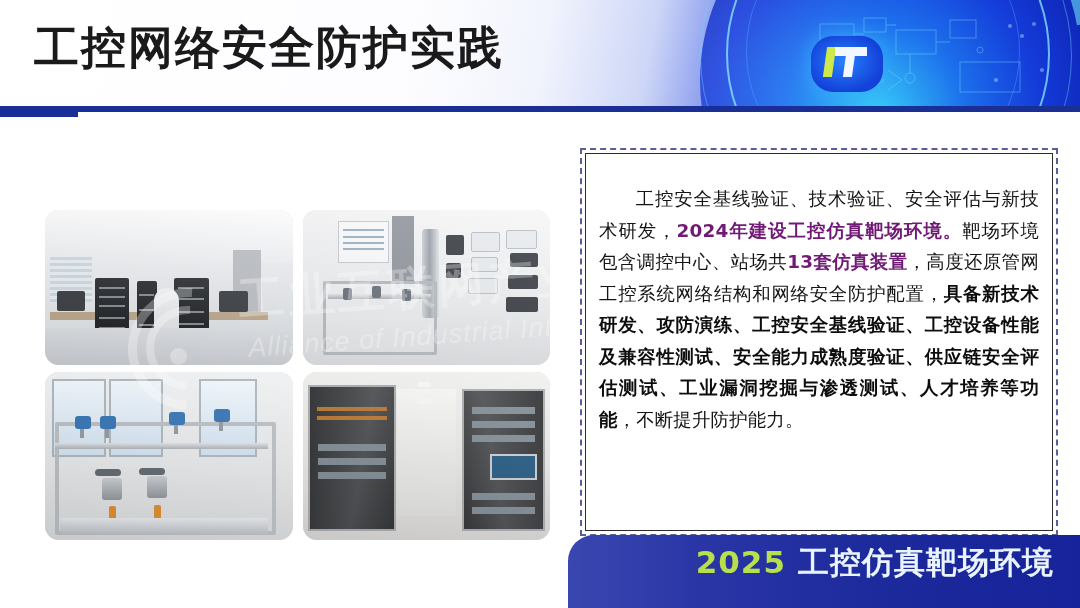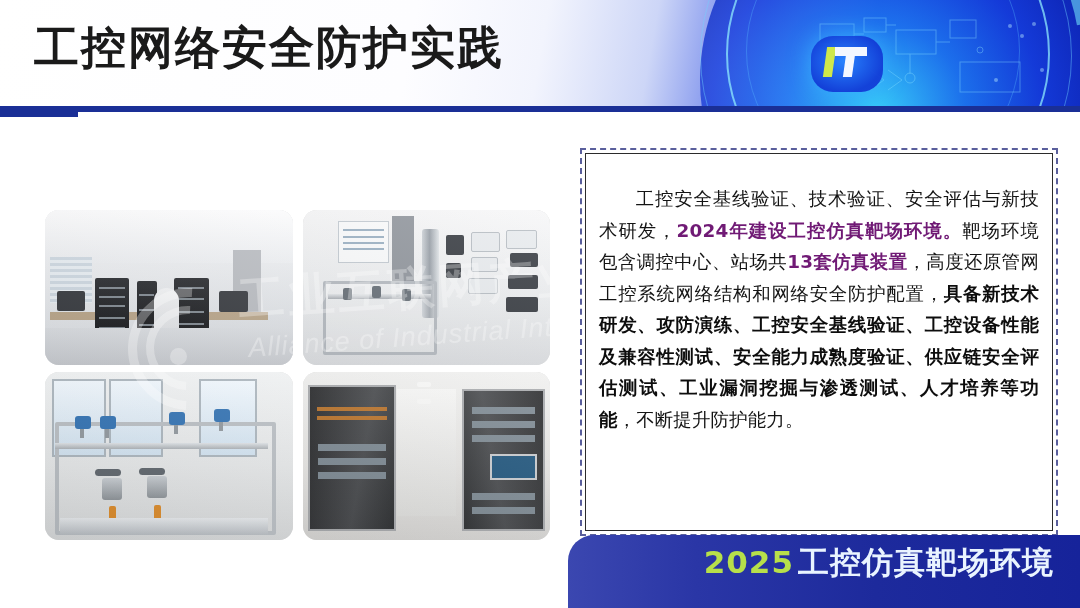--- a/index.html
+++ b/index.html
@@ -180,21 +180,21 @@
   .red-b{color:#701a75;font-weight:700;}
   .blk-b{color:#0d0d0d;font-weight:700;}
 
   
   .footer{
     position:absolute;left:568px;top:535px;width:512px;height:73px;
     background:linear-gradient(90deg,#3b47b0 0%,#2a36a6 25%,#1d2a9c 60%,#16239a 100%);
     border-top-left-radius:26px;
   }
   .footer-logo{position:absolute;right:26px;top:12px;text-align:right;}
-  .fl-main{display:flex;align-items:flex-end;justify-content:space-between;gap:4px;white-space:nowrap;}
+  .fl-main{display:flex;align-items:flex-end;justify-content:space-between;gap:12px;white-space:nowrap;}
   .fl-year{
     font-size:31px;font-weight:700;color:#b7e04a;letter-spacing:1px;line-height:1;
     font-family:"DejaVu Sans","Liberation Sans",sans-serif;
   }
   .fl-cn{
     font-size:31px;font-weight:700;color:#e9f4ff;letter-spacing:1px;line-height:1;
     font-family:"DejaVu Sans","Liberation Sans",sans-serif;
   }
   .fl-en{
     margin-top:7px;font-size:10.5px;color:#9fc8f2;letter-spacing:5.4px;

